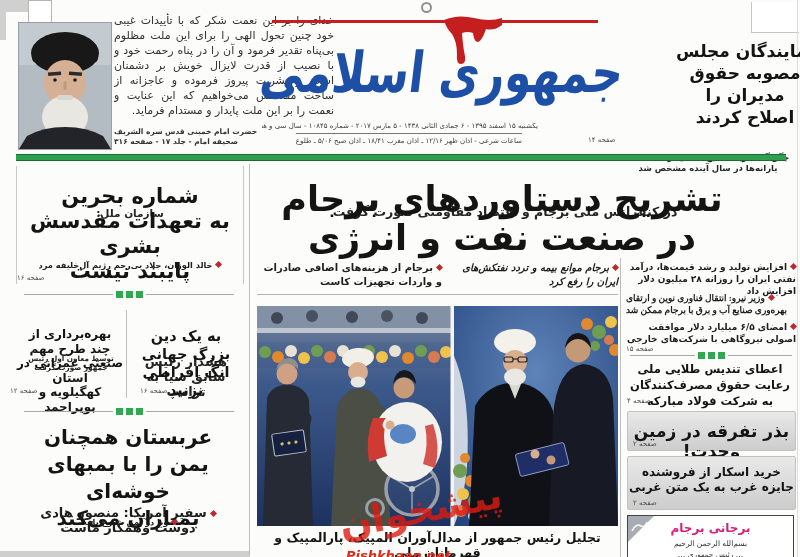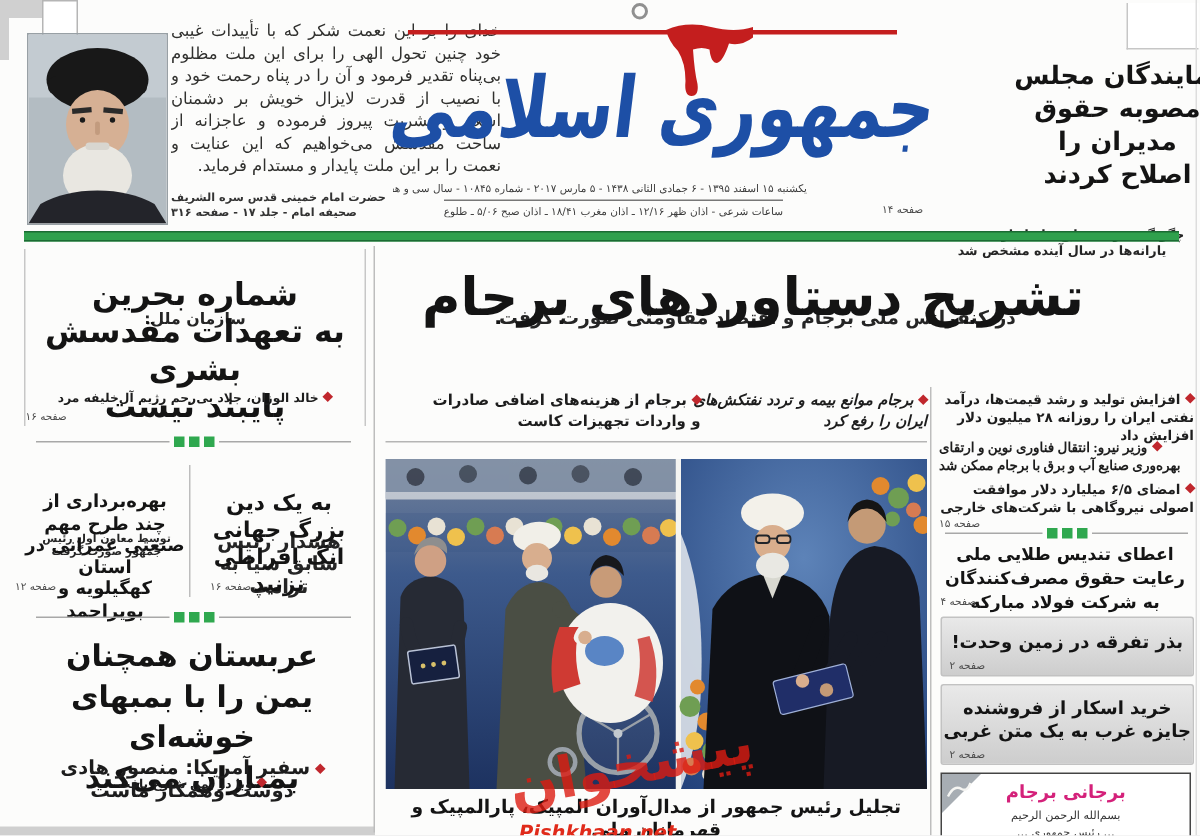--- a/index.html
+++ b/index.html
@@ -142,26 +142,27 @@
   <div class="abs ctr bullet" style="left:20px;top:517px;width:216px;font-size:8.2px;">
     <span class="mk"></span><span>وبا در یمن شیوع یافت</span>
   </div>
   <div class="abs ctr bullet" style="left:20px;top:505px;width:216px;font-size:13px;">
     <span class="mk"></span><span>سفیر آمریکا: منصور هادی دوست وهمکار ماست</span>
   </div>
 
   <div class="abs ctr kick" style="left:280px;top:164px;width:450px;font-size:12.5px;">در کنفرانس ملی برجام و اقتصاد مقاومتی صورت گرفت</div>
   <div class="abs ctr hl" style="left:268px;top:180px;width:468px;font-size:35px;line-height:39px;">
     <div>تشریح دستاوردهای برجام</div>
+    <div>در صنعت نفت و انرژی</div>
   </div>
 
   <div class="abs bullet" style="left:450px;top:261px;width:168px;font-size:10px;line-height:13.5px;text-align:right;font-style:italic;">
     <span class="mk"></span><span>برجام موانع بیمه و تردد نفتکش‌های ایران را رفع کرد</span>
   </div>
-  <div class="abs bullet" style="left:262px;top:261px;width:180px;font-size:10px;line-height:13.5px;margin-left:25px;">
+  <div class="abs bullet" style="left:262px;top:261px;width:180px;font-size:10px;line-height:13.5px;">
     <span class="mk"></span><span>برجام از هزینه‌های اضافی صادرات و واردات تجهیزات کاست</span>
   </div>
 
   <div class="abs" style="left:257px;top:294px;width:361px;height:1px;background:#b5b5b5;"></div>
 
   <div class="abs" style="left:257px;top:306px;width:361px;height:220px;">
     <svg width="361" height="220" viewBox="0 0 361 220">
       <defs>
         <linearGradient id="bgl" x1="0" y1="0" x2="0" y2="1">
           <stop offset="0" stop-color="#73829b"></stop>
@@ -302,21 +303,21 @@
       <b></b>
       <b></b>
       <b></b>
       <i class="ln"></i>
   </div>
 
   <div class="abs ctr hl" style="left:624px;top:361px;width:172px;font-size:11.5px;line-height:16px;">اعطای تندیس طلایی ملی رعایت حقوق مصرف‌کنندگان به شرکت فولاد مبارکه</div>
   <div class="abs pg" style="left:627px;top:397px;">صفحه ۴</div>
 
   <div class="abs graybox" style="left:627px;top:411px;width:167px;height:38px;">
-    <div class="ctr hl" style="padding-top:9px;font-size:12px;">بذر تفرقه در زمین وحدت!</div>
+    <div class="ctr hl" style="padding-top:9px;font-size:17px;">بذر تفرقه در زمین وحدت!</div>
     <div class="pg" style="position:absolute;right:auto;left:5px;bottom:2px;">صفحه ۲</div>
   </div>
 
   <div class="abs graybox" style="left:627px;top:456px;width:167px;height:52px;">
     <div class="ctr hl" style="padding-top:8px;font-size:12px;line-height:15px;">
       <div>خرید اسکار از فروشنده</div>
       <div>جایزه غرب به یک متن غربی</div>
     </div>
     <div class="pg" style="position:absolute;left:5px;bottom:2px;">صفحه ۲</div>
   </div>

